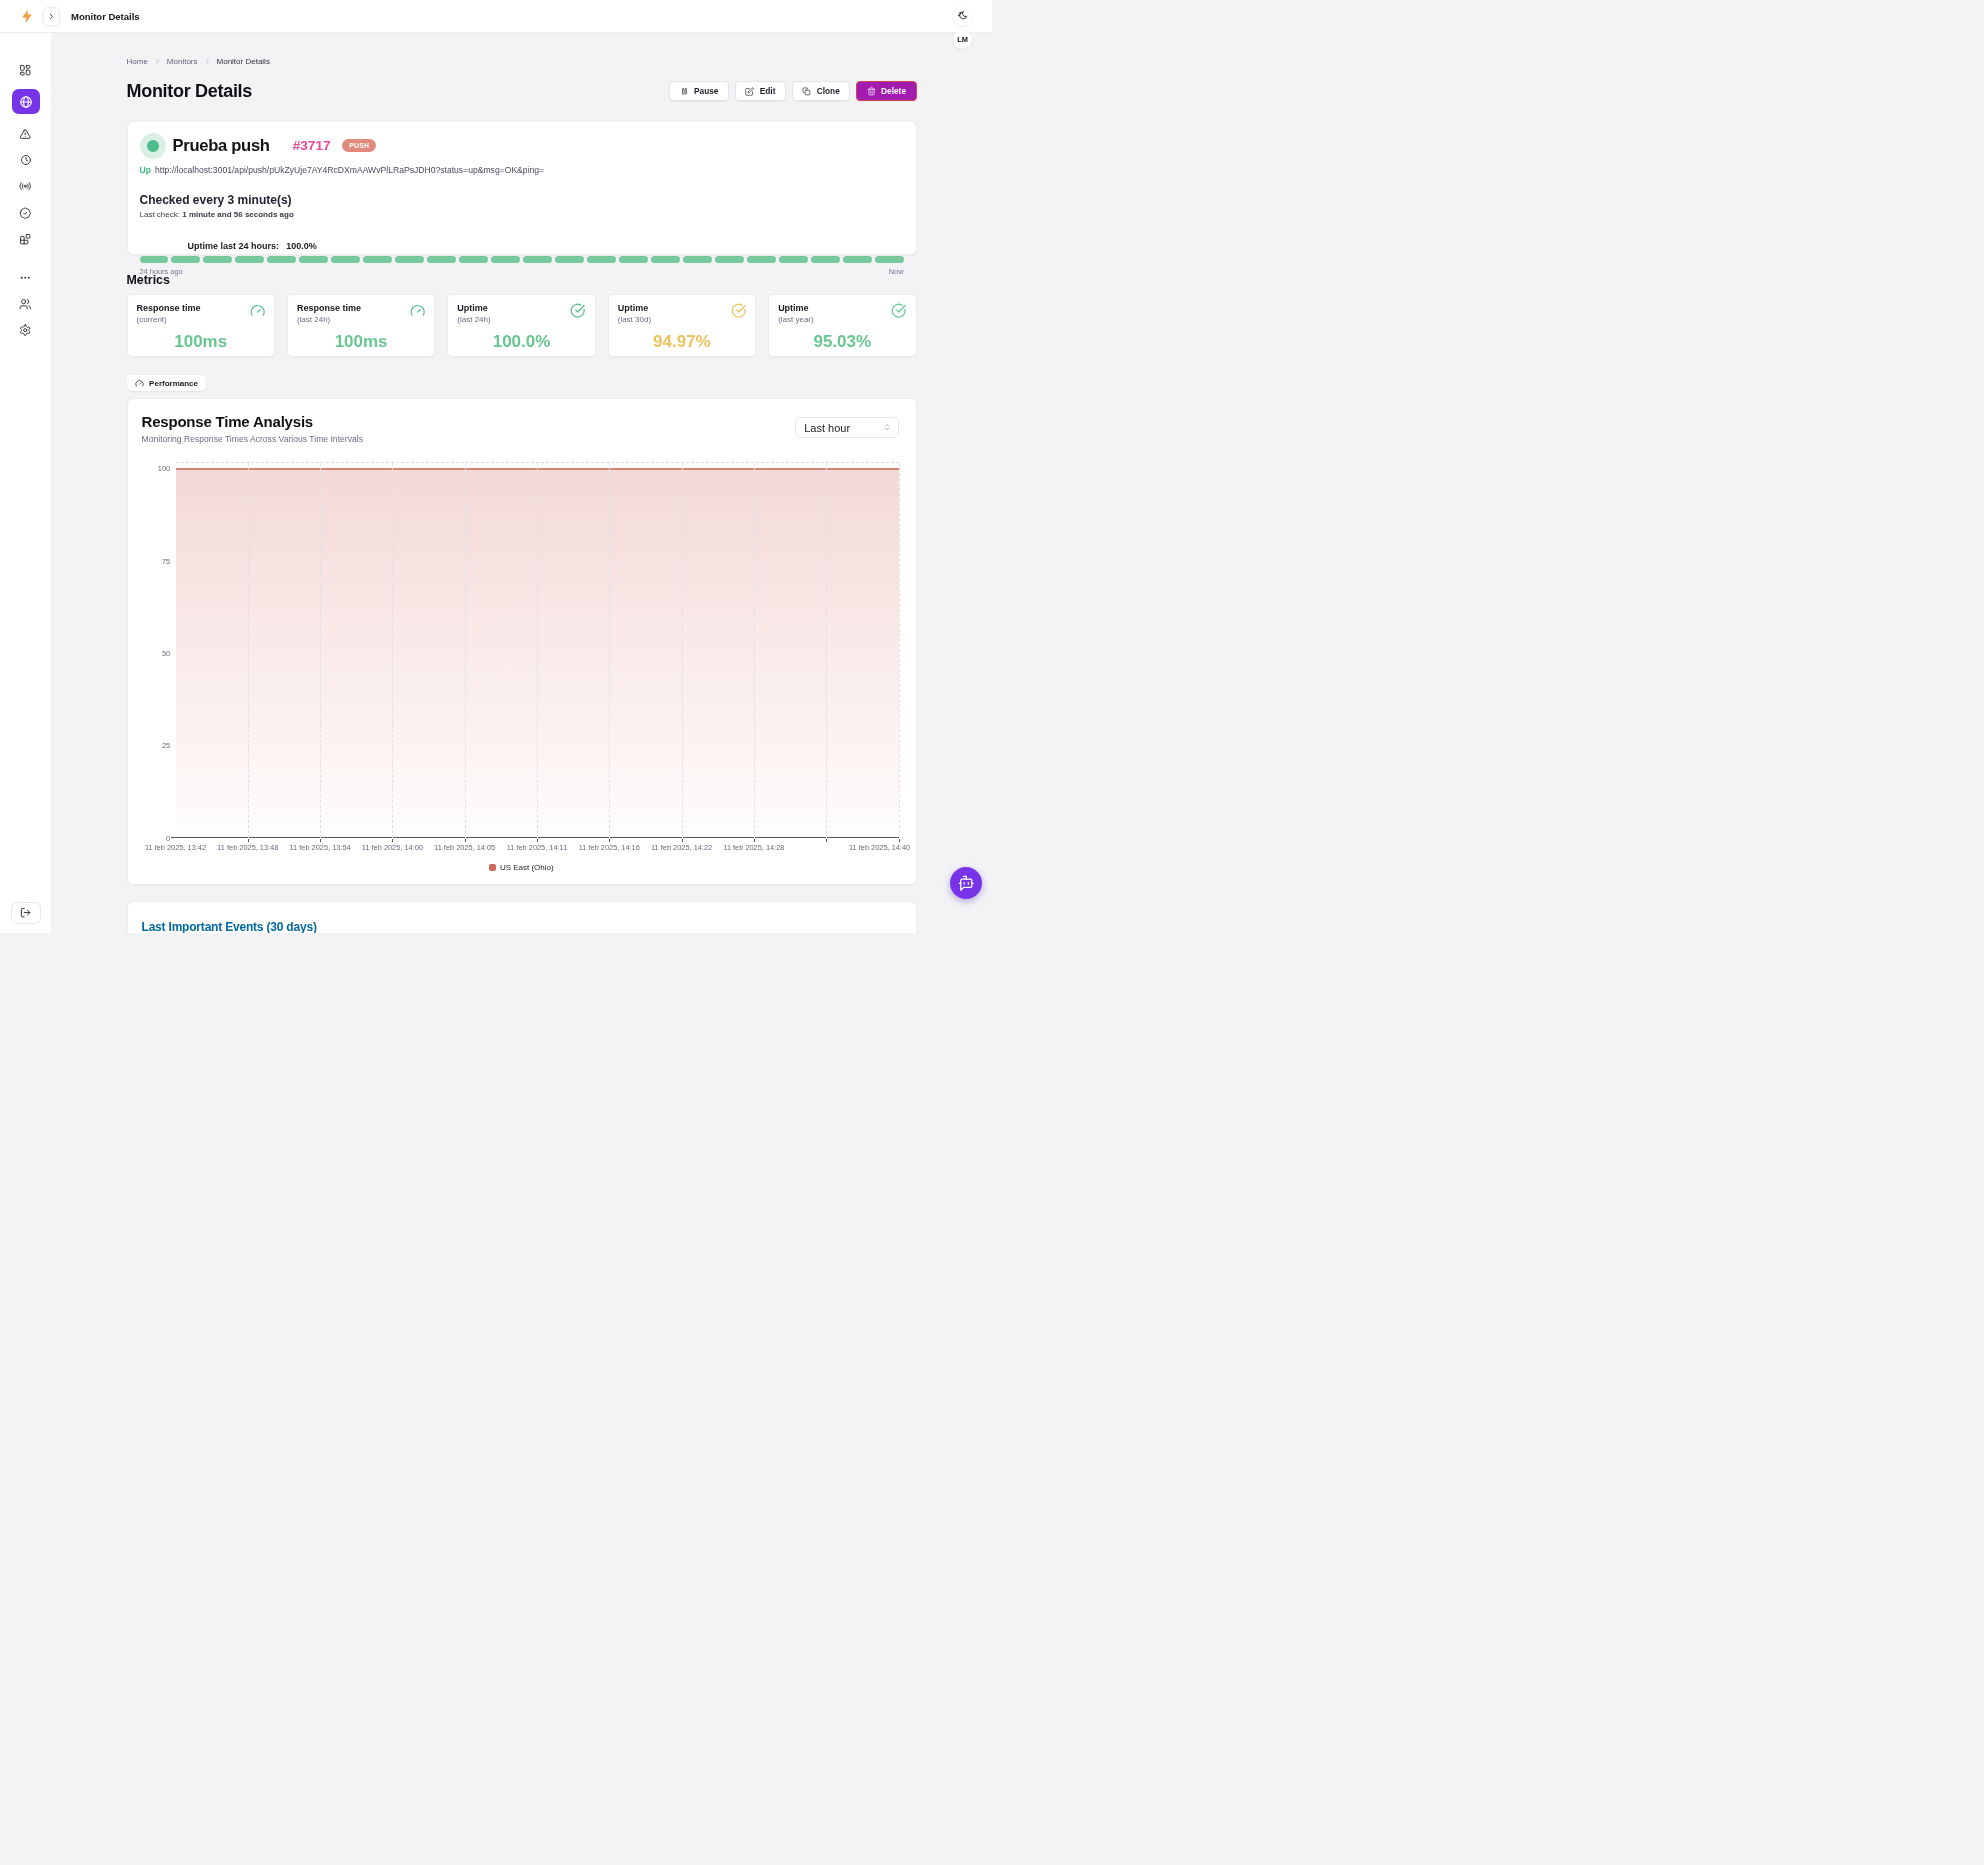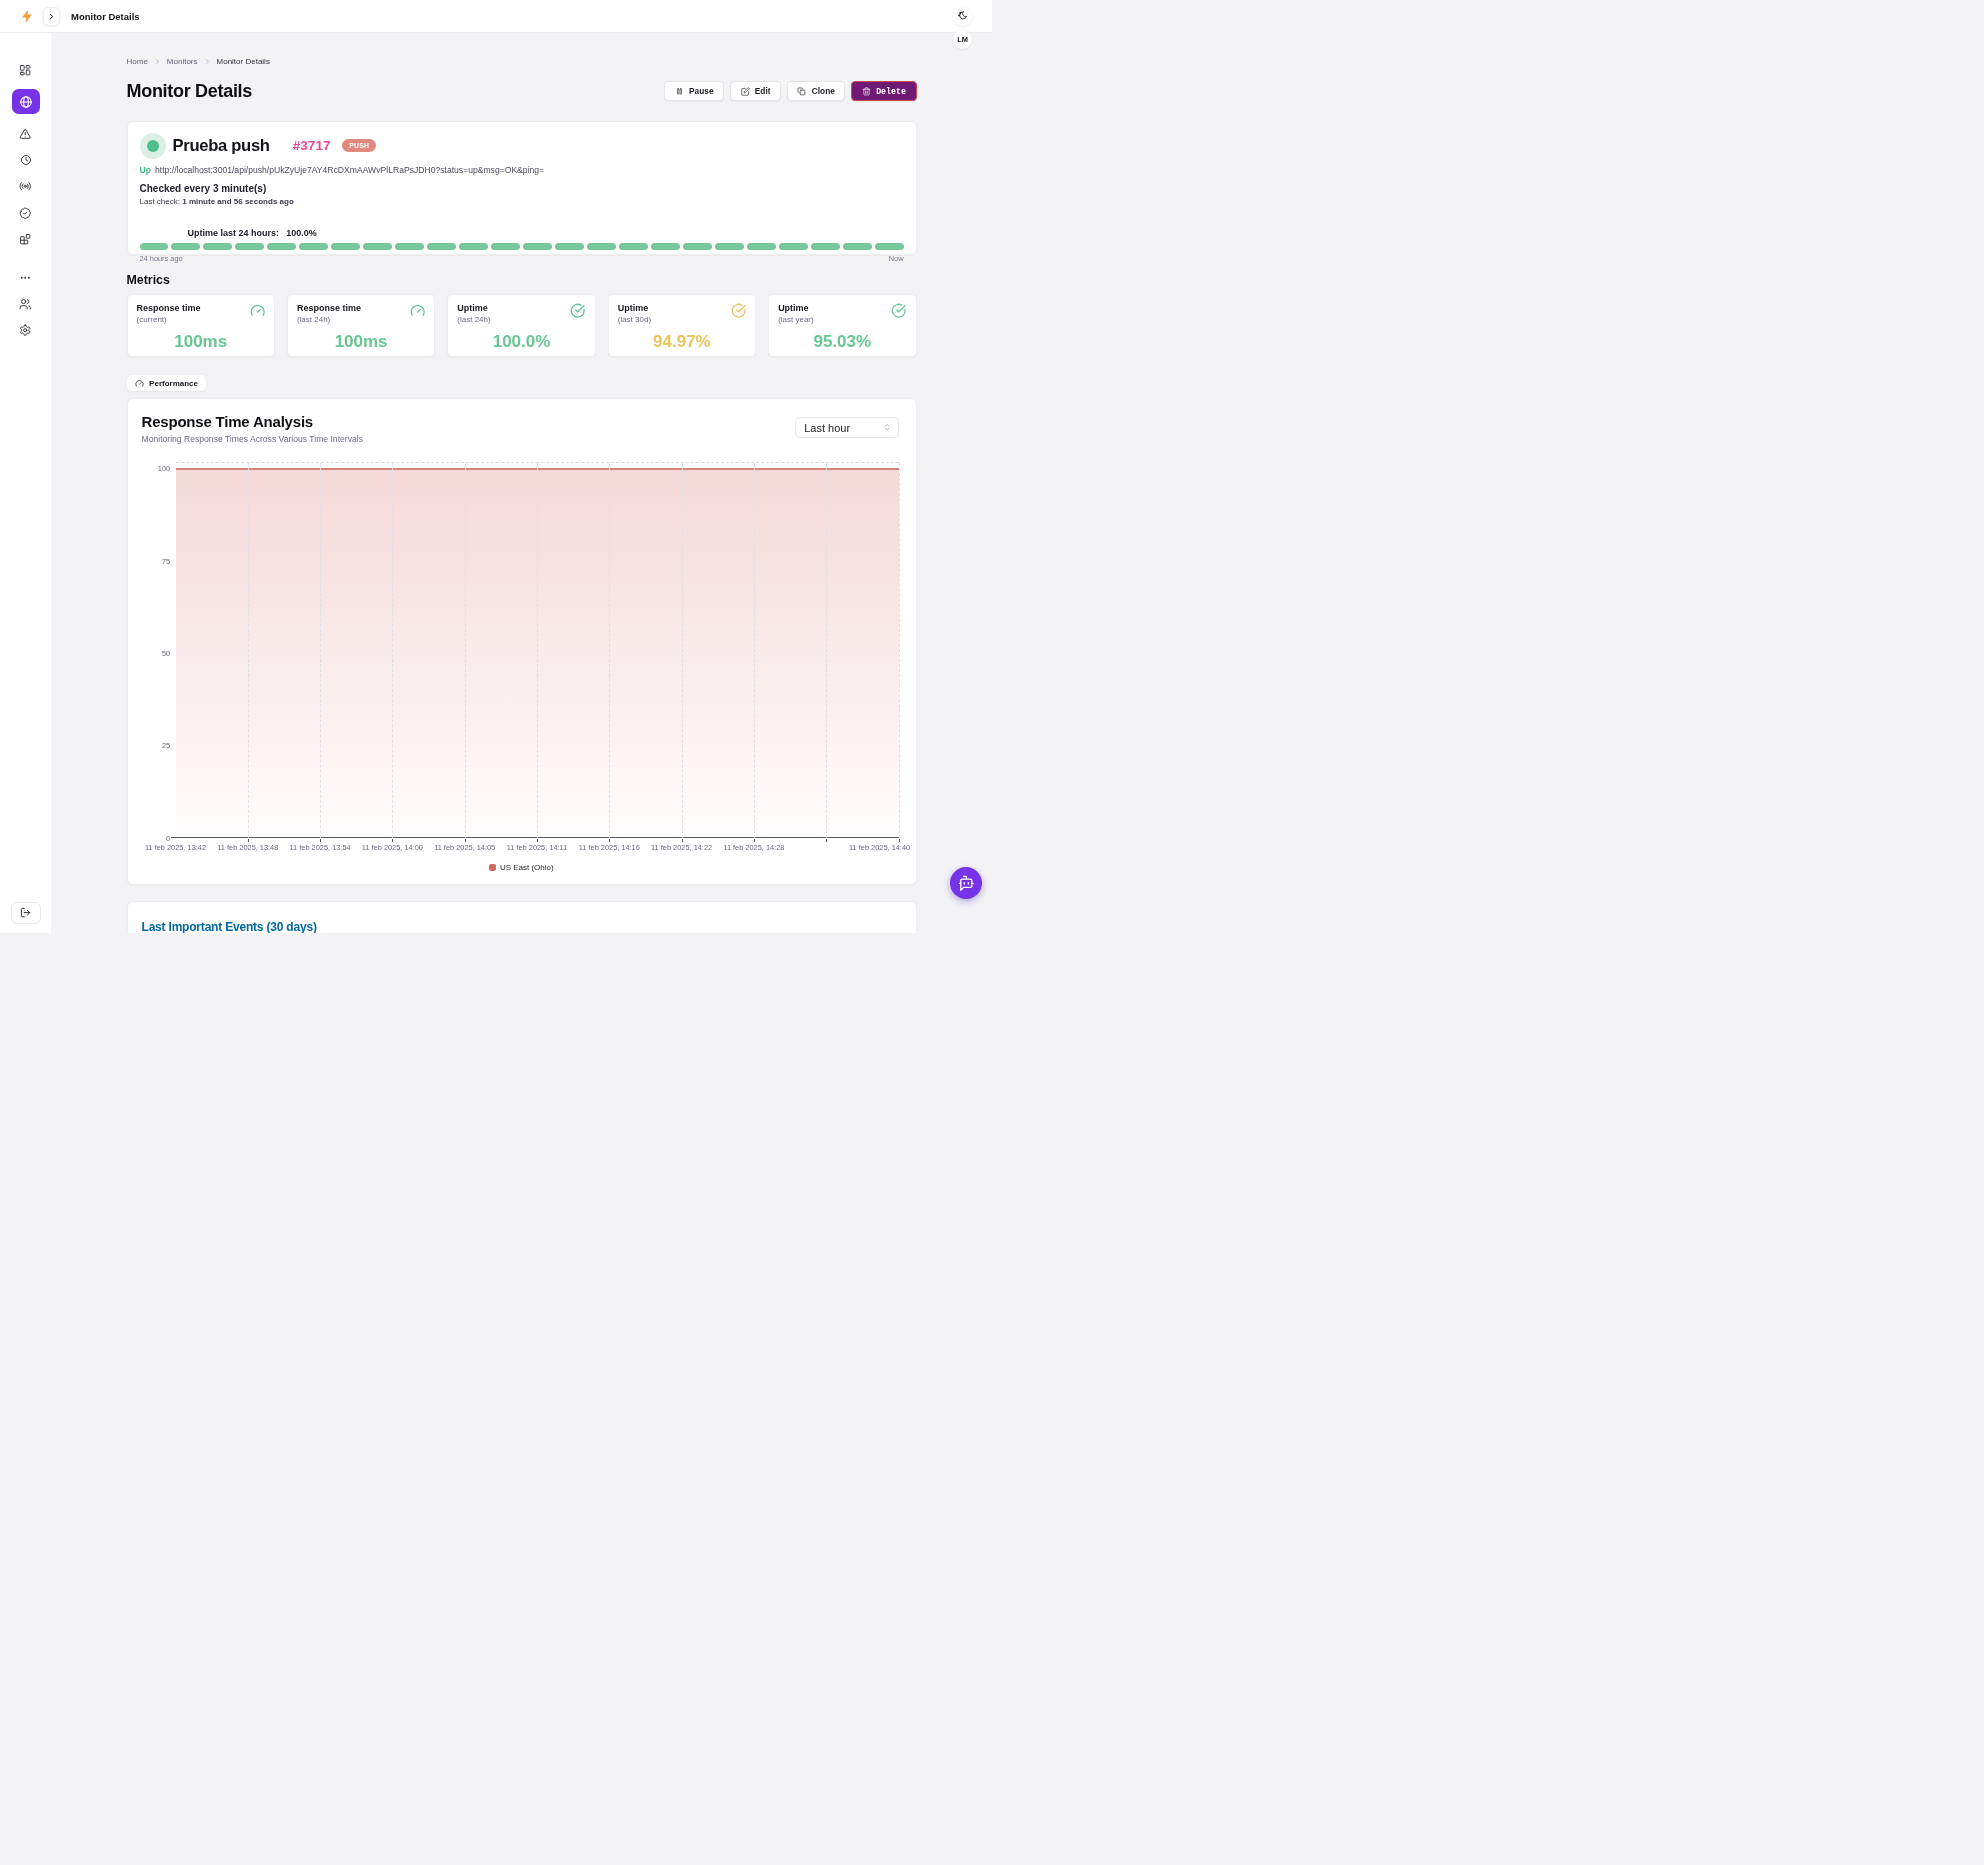--- a/index.html
+++ b/index.html
@@ -29,35 +29,35 @@
   .content { width:790px; margin:0 auto; }
 
   .breadcrumb { margin-top:24px; display:flex; align-items:center; gap:6px; font-size:8px; }
   .crumb { color:#636379; cursor:pointer; }
   .crumb.current { color:#33333f; cursor:default; }
 
   .page-head { margin-top:13px; display:flex; align-items:center; justify-content:space-between; height:24px; }
   .page-title { font-size:18px; font-weight:800; letter-spacing:-0.3px; color:#0f0f14; }
   .actions { display:flex; gap:6px; }
   .btn { height:20px; padding:0 9.5px; display:flex; align-items:center; gap:5.3px; background:#fff; border:0.6px solid #e3e3ea; border-radius:4.1px; font-size:8.3px; font-weight:600; color:#1d1d26; cursor:pointer; box-shadow:0 0.6px 1.2px rgba(16,16,20,.05); }
-  .btn.danger { background:#701a75; border-color:#d2464e; color:#fff;font-family:Liberation Mono, monospace; }
+  .btn.danger { background:#a21caf; border-color:#d2464e; color:#fff; }
 
   .card { background:#fff; border:0.6px solid #ececf1; border-radius:6px; box-shadow:0 0.6px 1.2px rgba(20,20,30,.04); }
 
   
   .monitor-card { margin-top:18px; height:134px; padding:10.6px 12px; }
   .mon-row1 { display:flex; align-items:center; gap:7px; }
   .halo { width:26px; height:26px; border-radius:50%; background:#dcefe5; display:flex; align-items:center; justify-content:center; }
   .dot { width:12px; height:12px; border-radius:50%; background:#4cbd8b; }
   .mon-name { font-size:16.6px; font-weight:800; letter-spacing:-0.3px; color:#131318; }
   .mon-id { font-size:13.6px; font-weight:600; color:#ec4899; margin-left:16px; }
   .type-badge { background:#e0897c; color:#fff; font-size:6.8px; font-weight:700; letter-spacing:0.3px; padding:3px 7px; border-radius:7.7px; margin-left:4.7px; }
   .mon-url { margin-top:6px; font-size:8.6px; color:#4b4b5e; }
   .mon-url b.up { color:#3fbc7f; font-weight:700; margin-right:4.1px; }
-  .mon-checked { margin-top:8px; font-size:10px; font-weight:700; color:#222230; }
+  .mon-checked { margin-top:18px; font-size:12px; font-weight:700; color:#222230; }
   .mon-lastcheck { margin-top:3px; font-size:8px; color:#3c3c4a; }
   .mon-lastcheck b { font-weight:700; }
   .uptime-line { margin-top:22px; font-size:9px; font-weight:700; color:#1b1b24;padding-left:48px; }
   .uptime-line .val { margin-left:4.7px; }
   .uptime-bar { margin-top:5.3px; display:flex; gap:3.5px; height:7px; }
   .seg { flex:1; border-radius:3.5px; }
   .bar-foot { margin-top:4.1px; display:flex; justify-content:space-between; font-size:7.4px; color:#75758a; }
 
   
   .metrics-heading { margin-top:18px; font-size:12.4px; font-weight:800; color:#101016; }

